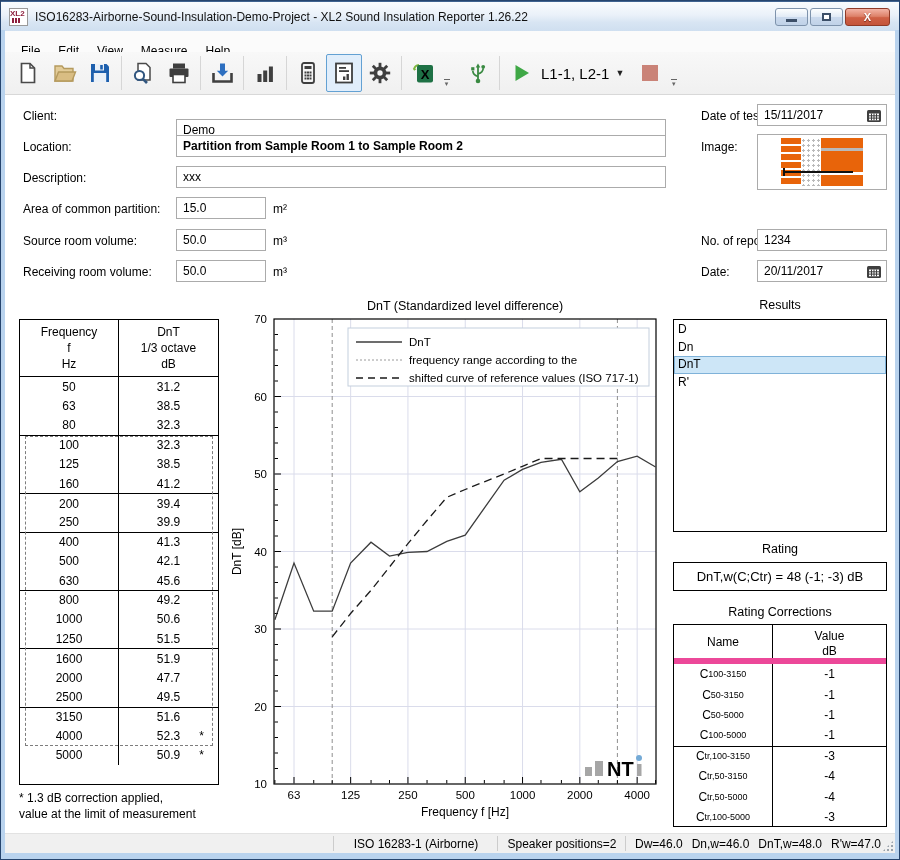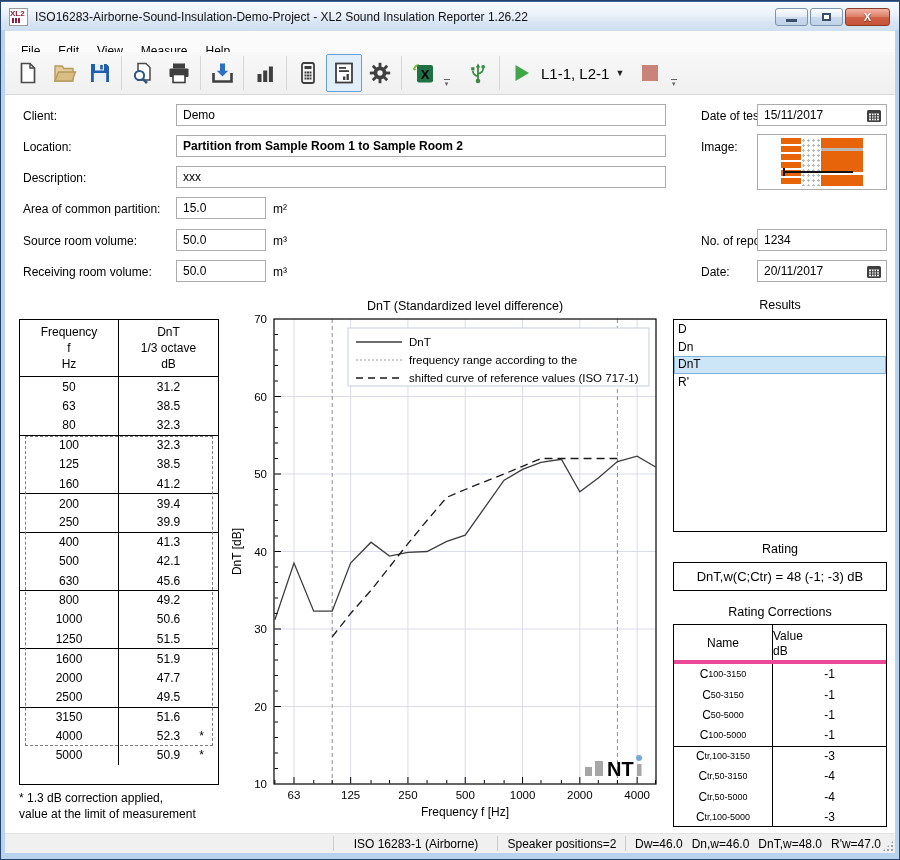--- a/index.html
+++ b/index.html
@@ -75,21 +75,21 @@
   .chart{position:absolute;left:228px;top:295px;width:435px;height:535px}
   svg text{font-family:"Liberation Sans","DejaVu Sans",sans-serif;fill:#000}
   
   .panel-title{position:absolute;left:672px;width:214px;text-align:center;font-size:12.5px}
   .results-list{position:absolute;left:672px;top:318px;width:214px;height:213px;border:1px solid #000;background:#fff;padding-top:1px}
   .result-item{height:17.6px;padding:1px 4px;font-size:12px}
   .result-item.selected{background:#cde6f7;box-shadow:inset 0 0 0 1px #7fb2d9}
   .rating-box{position:absolute;left:672px;top:561px;width:214px;height:29px;border:1px solid #000;background:#fff;
     display:flex;align-items:center;justify-content:center;font-size:13px}
   .corr-table{position:absolute;left:672px;top:623px;width:214px;height:203px;border:1px solid #000;background:#fff}
-  .corr-header{height:39px;display:flex;border-bottom:4px solid #ec4899;text-align:left}
+  .corr-header{height:39px;display:flex;border-bottom:6px solid #ec4899;text-align:center}
   .ch1{width:99px;border-right:1px solid #000;display:flex;align-items:center;justify-content:center}
   .ch2{flex:1;padding-top:4px;line-height:15px}
   .corr-row{height:20.4px;display:flex;font-size:12px}
   .corr-row.tr-start{border-top:1px solid #000}
   .cr1{width:99px;border-right:1px solid #000;display:flex;align-items:center;justify-content:center;height:100%}
   .cr1 sub{font-size:9px}
   .cr2{flex:1;display:flex;align-items:center;justify-content:center;height:100%}
   
   .statusbar{position:absolute;left:4px;right:4px;top:832px;height:20px;background:#f0f0f0;border-top:1px solid #e2e2e2;font-size:12px}
   .sb-sep{position:absolute;top:2px;bottom:2px;width:1px;background:#cccccc}
@@ -260,21 +260,21 @@
         <rect x="2" y="2" width="16" height="16" fill="#ca8378"></rect>
         </svg>
     </div>
     <div class="tb-overflow">
         <div class="bar"></div>
         <div class="car">▾</div>
       </div>
   </div>
 
   <div class="flabel" style="left:22px;top:108px">Client:</div>
-  <input class="txt" style="left: 175px; top: 103px; width: 490px;" value="Demo">
+  <input class="txt" style="left: 175px; top: 118px; width: 490px;" value="Demo">
   <div class="flabel" style="left:22px;top:139px">Location:</div>
   <input class="txt" style="left: 175px; top: 134px; width: 490px; font-weight: bold;" value="Partition from Sample Room 1 to Sample Room 2">
   <div class="flabel" style="left:22px;top:170px">Description:</div>
   <input class="txt" style="left: 175px; top: 165px; width: 490px;" value="xxx">
   <div class="flabel" style="left:22px;top:201px">Area of common partition:</div>
   <input class="txt" style="left: 175px; top: 196px; width: 90px;" value="15.0">
   <div class="unit" style="left:272px;top:201px">m²</div>
   <div class="flabel" style="left:22px;top:233px">Source room volume:</div>
   <input class="txt" style="left: 175px; top: 228px; width: 90px;" value="50.0">
   <div class="unit" style="left:272px;top:233px">m³</div>

